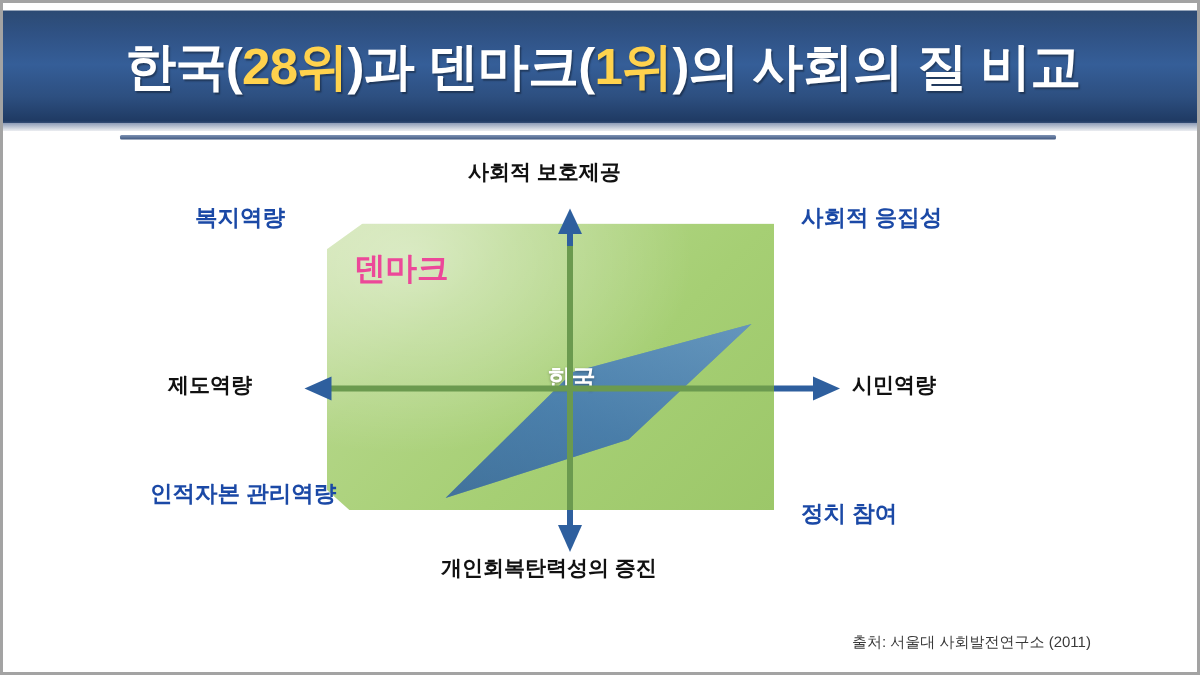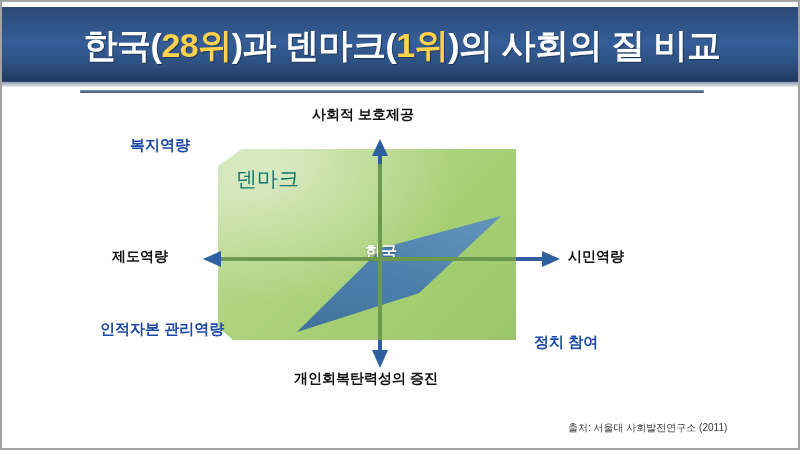--- a/index.html
+++ b/index.html
@@ -89,22 +89,22 @@
     position: absolute;
     left: 0; top: 0; right: 0; bottom: 0;
     background:
       radial-gradient(ellipse at 18% 12%, rgba(255,255,255,0.45) 0%, rgba(255,255,255,0) 55%);
   }
   #denmark-label {
     position: absolute;
     left: 234px;
     top: 163px;
     font-size: 21px;
-    font-weight: normal;
-    color: #0f766e;
+    font-weight: bold;
+    color: #ec4899;
     letter-spacing: 0px;
   }
 
   
   #korea-shape {
     position: absolute;
     left: 295px;
     top: 196px;
     width: 205px;
     height: 140px;
@@ -224,18 +224,19 @@
     <line x1="514" y1="257" x2="542" y2="257" stroke="#2e5f9e" stroke-width="4"></line>
     <polygon points="558,257 540,249 540,265" fill="#2e5f9e"></polygon>
   </svg>
 
   <div class="axis-label dark" id="label-top">사회적 보호제공</div>
   <div class="axis-label dark" id="label-bottom">개인회복탄력성의 증진</div>
   <div class="axis-label dark" id="label-left">제도역량</div>
   <div class="axis-label dark" id="label-right">시민역량</div>
 
   <div class="corner-label" id="label-tl">복지역량</div>
+  <div class="corner-label" id="label-tr">사회적 응집성</div>
   <div class="corner-label" id="label-bl">인적자본 관리역량</div>
   <div class="corner-label" id="label-br">정치 참여</div>
 
   <div id="source-note">출처: 서울대 사회발전연구소 (2011)</div>
 
 </div>
 
 </body></html>

